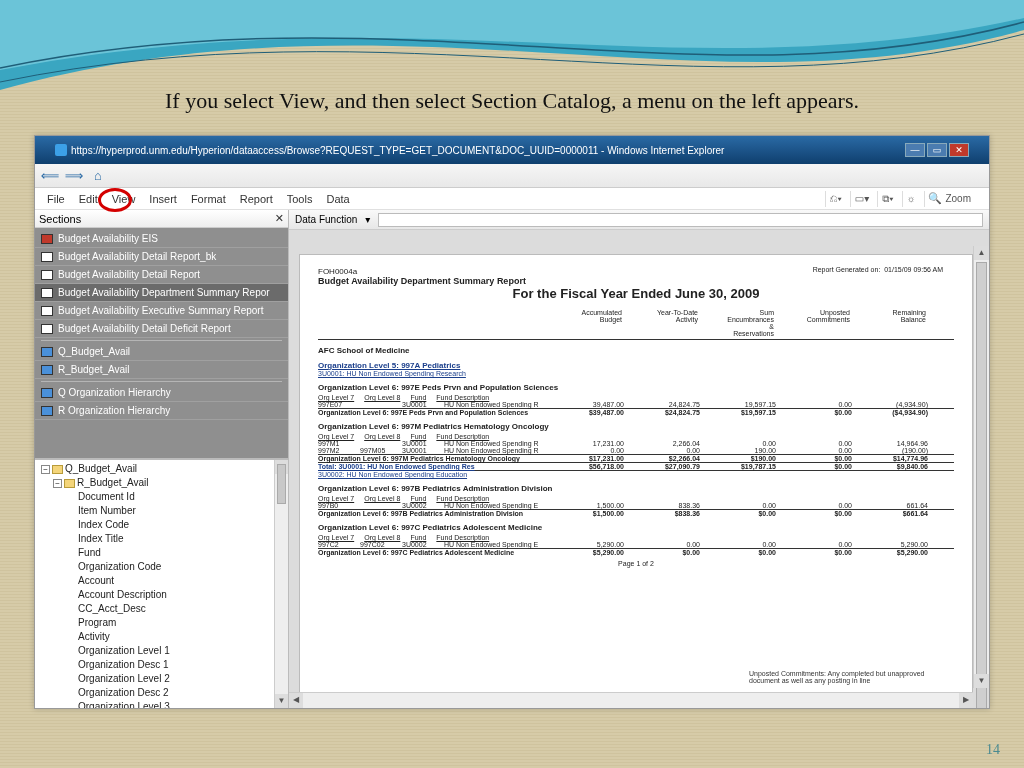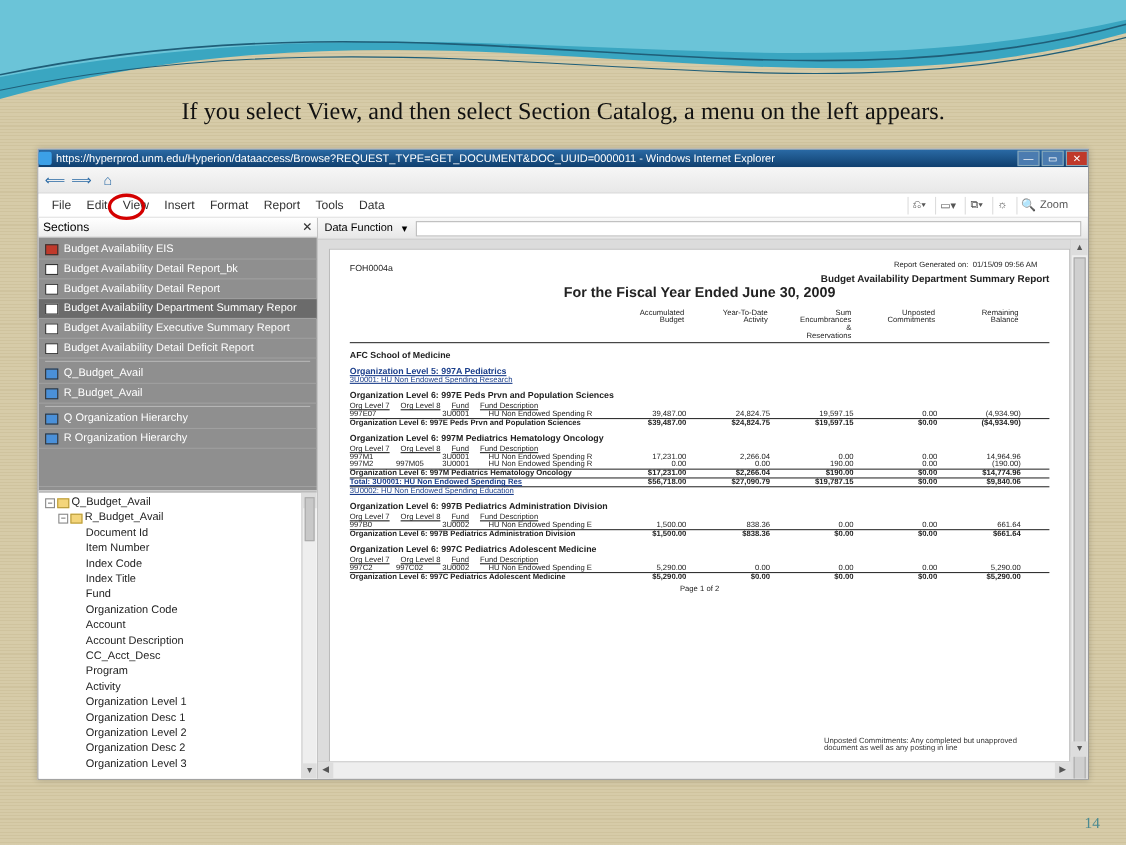--- a/index.html
+++ b/index.html
@@ -29,22 +29,22 @@
 
 .slide-num { position:absolute; right:24px; bottom:10px; color:#4a8a91; font-size:14px; font-family: Georgia, serif; }
 
 .app {
   position:absolute; top:135px; left:34px; width:956px; height:574px;
   background:#fff; border:1px solid #999; box-shadow: 0 0 6px rgba(0,0,0,0.2);
   display:flex; flex-direction:column;
 }
 
 .titlebar {
-  height:16px; background:linear-gradient(#2a6aa5,#0f3f6e);
-  color:#fff; font-size:10px; display:flex; align-items:center; padding:0 0;
+  height:28px; background:linear-gradient(#2a6aa5,#0f3f6e);
+  color:#fff; font-size:10px; display:flex; align-items:center; padding:0 20px;
 }
 .titlebar .ie-icon { width:12px; height:12px; background:#3ca0e7; border-radius:2px; margin-right:4px; }
 .titlebar .title-text { flex:1; white-space:nowrap; overflow:hidden; text-overflow:ellipsis; }
 .titlebar .winbtns { display:flex; gap:2px; }
 .titlebar .winbtn { width:20px; height:14px; background:#4b7cb0; border:1px solid #8ab; display:flex; align-items:center; justify-content:center; font-size:9px; }
 .titlebar .winbtn.close { background:#c0392b; }
 
 .navrow { height:24px; background:linear-gradient(#f6f6f6,#e8e8e8); border-bottom:1px solid #ccc; display:flex; align-items:center; padding:0 6px; gap:6px; }
 .navbtn { width:18px; height:18px; display:flex; align-items:center; justify-content:center; font-size:13px; color:#2a6aa5; }
 
@@ -75,37 +75,37 @@
 .tree-inner { padding:2px 2px 2px 4px; line-height:14px; height:100%; overflow:hidden; }
 .tree .scrollbar { position:absolute; right:0; top:0; bottom:0; width:14px; background:#eee; border-left:1px solid #ccc; }
 .tree .scrollbar .thumb { position:absolute; left:2px; right:2px; top:4px; height:40px; background:#c8c8c8; border:1px solid #aaa; }
 .tree .scrollbar .arr { position:absolute; left:0; right:0; height:14px; background:#ddd; text-align:center; font-size:8px; line-height:14px; color:#555; }
 .tree .scrollbar .arr.top { top:0; } .tree .scrollbar .arr.bot { bottom:0; }
 .tnode { display:flex; align-items:center; gap:2px; white-space:nowrap; }
 .tbox { width:9px; height:9px; border:1px solid #888; display:inline-flex; align-items:center; justify-content:center; font-size:8px; line-height:7px; background:#fff; }
 .tfolder { width:11px; height:9px; background:#f4d57a; border:1px solid #b89b3a; }
 .tspacer { display:inline-block; }
 
-.rightcol { flex:1; display:flex; flex-direction:column; background:#dcdcdc; overflow:hidden; }
+.rightcol { flex:1; display:flex; flex-direction:column; background:#dcdcdc; overflow:hidden;gap:16px; }
 .funcbar { height:20px; background:linear-gradient(#f9f9f9,#e7e7e7); border-bottom:1px solid #ccc; display:flex; align-items:center; font-size:10px; padding:0 6px; gap:8px; }
 .funcbar .input { flex:1; height:14px; background:#fff; border:1px solid #bbb; }
 .reportwrap { flex:1; background:#dcdcdc; padding:8px 16px 0 10px; position:relative; overflow:hidden; }
 .reportwrap .vscroll { position:absolute; right:0; top:0; bottom:20px; width:16px; background:#eee; border-left:1px solid #ccc; }
 .reportwrap .vscroll .thumb { position:absolute; left:2px; right:2px; top:16px; height:500px; background:#cfcfcf; border:1px solid #aaa; }
 .reportwrap .vscroll .arr { position:absolute; left:0; right:0; height:14px; background:#ddd; font-size:8px; text-align:center; line-height:14px; color:#555; }
 .reportwrap .vscroll .arr.top{top:0} .reportwrap .vscroll .arr.bot{bottom:0}
 .reportwrap .hscroll { position:absolute; left:0; right:16px; bottom:0; height:16px; background:#eee; border-top:1px solid #ccc; }
 .reportwrap .hscroll .arr { position:absolute; top:0; bottom:0; width:14px; background:#ddd; font-size:8px; text-align:center; line-height:14px; color:#555; }
 .reportwrap .hscroll .arr.l{left:0} .reportwrap .hscroll .arr.r{right:0}
 .paper {
   background:#fff; border:1px solid #bbb; height:100%;
   font-size:8px; color:#222; padding:12px 18px 0 18px;
   overflow:hidden;
 }
-.paper .rpt-head { text-align:right; font-weight:bold; font-size:9px; }
+.paper .rpt-head { text-align:left; font-weight:bold; font-size:9px; }
 .paper .rpt-sub { text-align:center; font-weight:bold; font-size:13px; margin-bottom:6px; }
 .paper .gen { position:absolute; right:46px; top:20px; font-size:7px; }
 .paper .code { font-size:8px; }
 .colhdrs { display:flex; font-size:7px; text-align:center; border-bottom:1px solid #333; margin-top:4px; }
 .colhdrs > div { padding:2px 2px; }
 .c-lbl { width:230px; text-align:left; }
 .c-n { width:76px; text-align:right; }
 .section-title { font-weight:bold; font-size:8px; margin-top:6px; }
 .link { color:#1a3e8b; text-decoration:underline; }
 .row { display:flex; font-size:7px; white-space:nowrap; }

